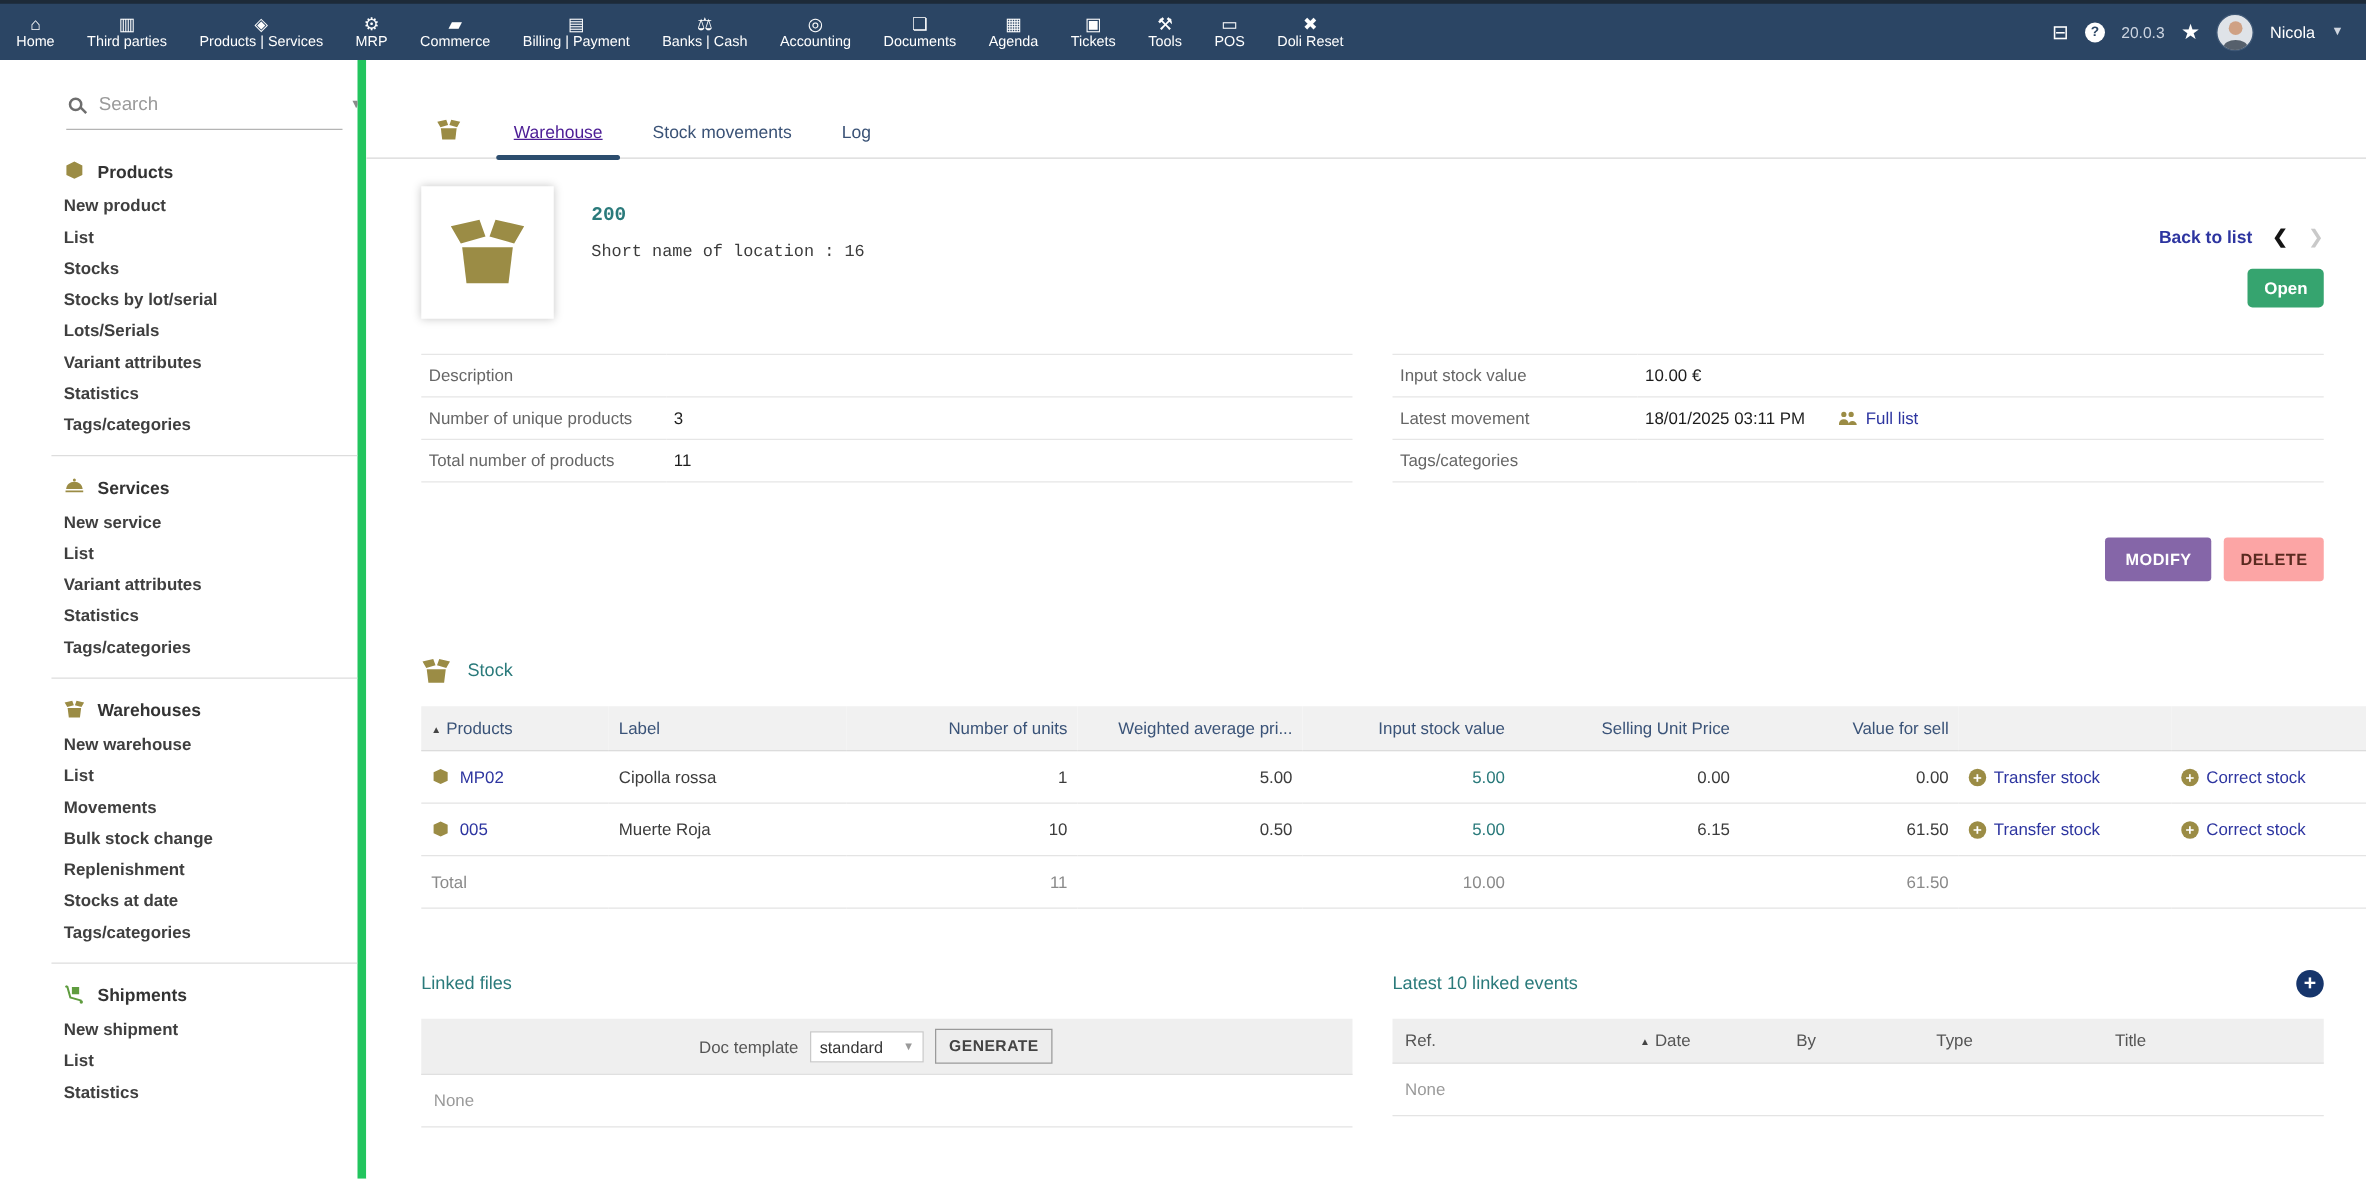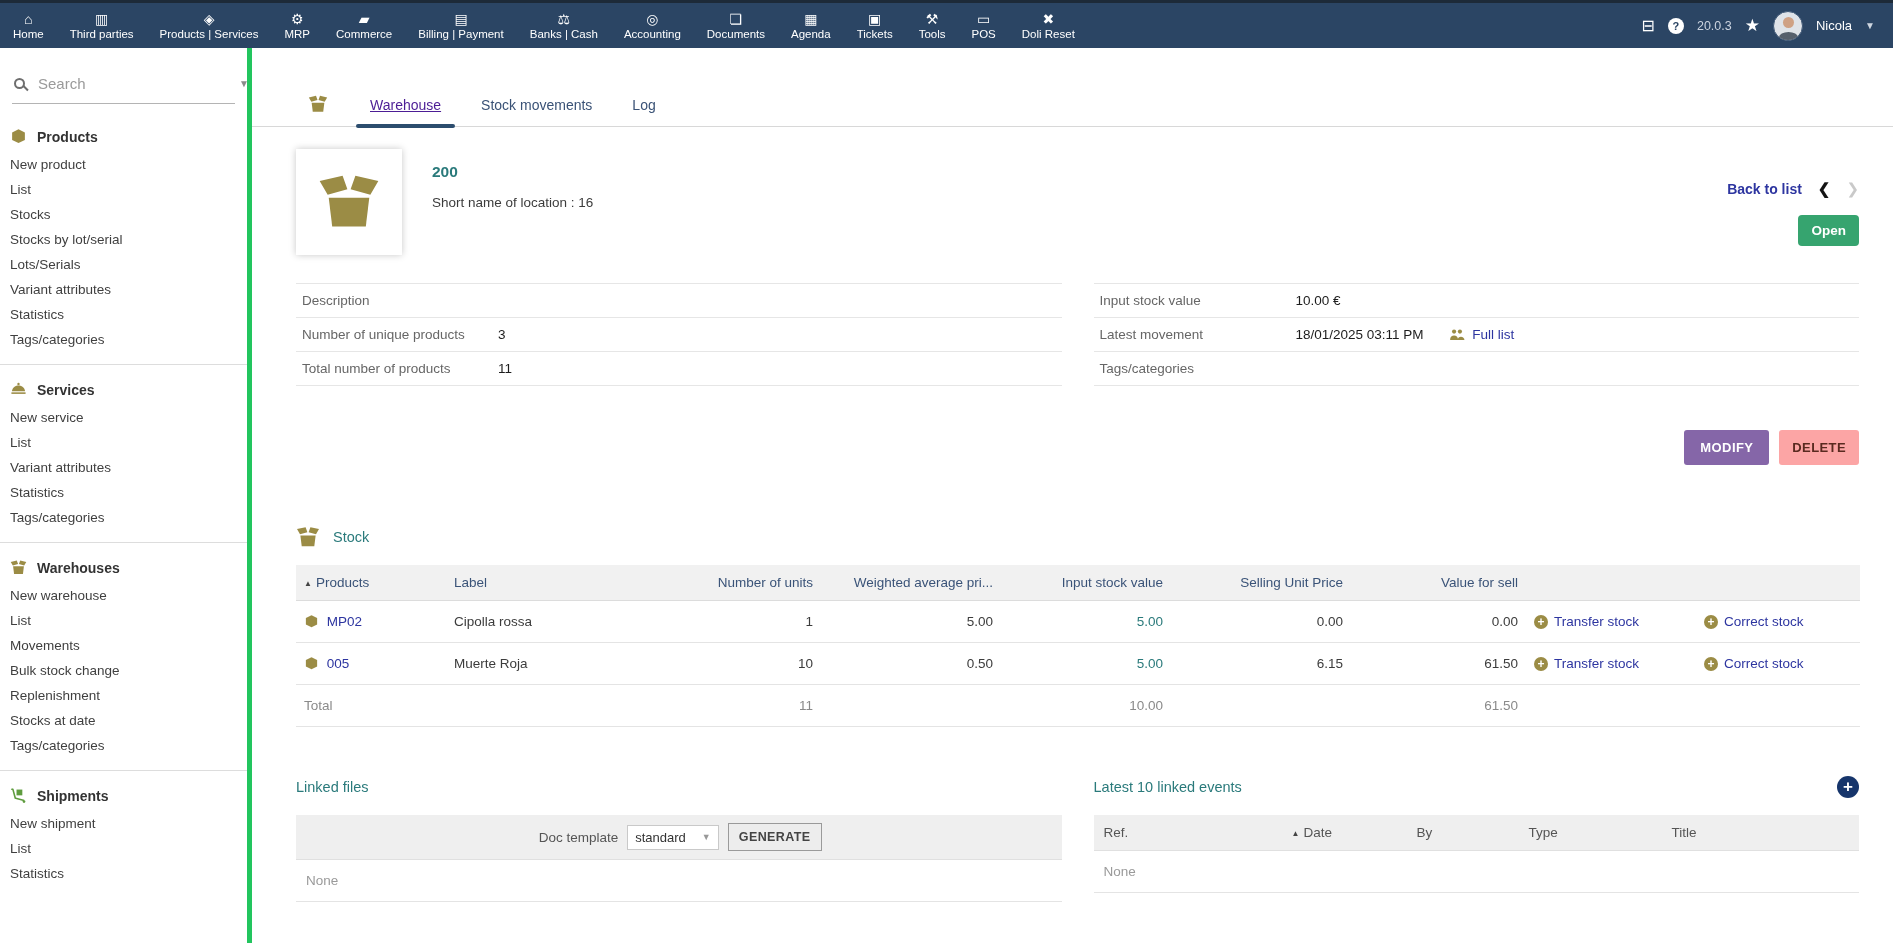--- a/index.html
+++ b/index.html
@@ -25,51 +25,51 @@
   .version{ color:#ccd4e0; font-size:12.5px; }
   .star{ font-size:17px; }
   .avatar{ width:30px; height:30px; border-radius:50%; background:#dfe3e8; position:relative; overflow:hidden; border:1px solid #3e5775; }
   .avatar::before{ content:""; position:absolute; top:5px; left:9px; width:11px; height:11px; border-radius:50%; background:#cfa184; }
   .avatar::after{ content:""; position:absolute; bottom:-3px; left:5px; width:19px; height:11px; border-radius:50% 50% 0 0; background:#56606c; }
   .username{ font-size:13px; }
   .user-caret{ font-size:10px; color:#cfd6e0; }
 
   
   .layout{ display:flex; height:895px; }
-  .sidebar{ width:252px; min-width:252px; border-right:5px solid #22c55e; overflow:hidden; background:#fff; }
+  .sidebar{ width:252px; min-width:252px; border-right:7px solid #22c55e; overflow:hidden; background:#fff;margin-left:41px; }
   .main{ flex:1; overflow:hidden; background:#fff; }
 
   
   .search-box{ display:flex; align-items:center; margin:22px 12px 12px 12px; border-bottom:1px solid #b4b4b4; padding:4px 2px 10px 2px; }
   .mag{ position:relative; width:11px; height:11px; border:2px solid #6e6e6e; border-radius:50%; margin-right:11px; flex:none; }
   .mag::after{ content:""; position:absolute; width:7px; height:2px; background:#6e6e6e; transform:rotate(45deg); right:-6px; bottom:-2px; }
   .search-input{ border:0; outline:0; flex:1; font-family:"Liberation Sans",sans-serif; font-size:15px; color:#444; }
   .search-input::placeholder{ color:#9a9a9a; }
   .search-caret{ color:#8a8a8a; font-size:10px; }
   .side-section{ padding:6px 0 8px 0; }
   .side-section + .side-section{ border-top:1px solid #ddd; margin-top:4px; padding-top:10px; }
   .side-heading{ display:flex; align-items:center; gap:10px; padding:6px 10px 7px 10px; font-weight:bold; font-size:14px; color:#333; }
   .sec-icon{ width:17px; height:17px; color:#9b8c45; flex:none; }
   .sec-icon svg{ width:17px; height:17px; display:block; }
   [data-name="shipments-icon"]{ color:#5f9c3f; }
-  .side-item{ display:block; padding:5px 10px; color:#3f3f3f; font-size:13.5px; }
+  .side-item{ display:block; padding:5px 10px; color:#3f3f3f; font-size:13.5px;font-weight:bold; }
 
   
   .tabbar{ display:flex; align-items:flex-end; padding-left:56px; border-bottom:1px solid #d8d8d8; height:79px; }
   .tab-home-icon{ width:20px; height:20px; color:#9b8c45; margin:0 22px 12px 0; }
   .tab-home-icon svg{ width:20px; height:20px; display:block; }
   .tab{ padding:10px 20px 13px 20px; color:#3a5276; font-size:14px; position:relative; }
   .tab.active{ color:#4c1d95;text-decoration:underline; }
   .tab.active::after{ content:""; position:absolute; left:6px; right:6px; bottom:-2px; height:4px; background:#2c4d6e; border-radius:3px; }
 
   
   .header-row{ display:flex; padding:22px 34px 0 44px; }
   .photo{ width:106px; height:106px; background:#fff; box-shadow:0 0 7px rgba(0,0,0,.22); display:flex; align-items:center; justify-content:center; margin-right:30px; flex:none; }
   .photo svg{ width:64px; height:64px; color:#9b8c45; }
-  .title-block{ padding-top:14px; }
+  .title-block{ padding-top:14px;font-family:Liberation Mono, monospace; }
   .ref-title{ color:#2a7a7b; font-size:15.5px; font-weight:bold; margin:0 0 14px 0; }
   .subtitle{ font-size:13.5px; color:#3c3c3c; }
   .header-right{ margin-left:auto; text-align:right; padding-top:10px; }
   .backrow{ display:flex; align-items:center; gap:16px; justify-content:flex-end;margin-top:21px; }
   .back-link{ color:#2d35a0; font-weight:bold; font-size:14px; }
   .nav-prev{ color:#141414; font-weight:bold; font-size:15px; }
   .nav-next{ color:#c9c9c9; font-size:15px; }
   .open-badge{ display:inline-block; margin-top:17px; background:#36a46f; color:#fff; font-weight:bold; font-size:13.5px; padding:8px 13px; border-radius:4px; }
 
   

